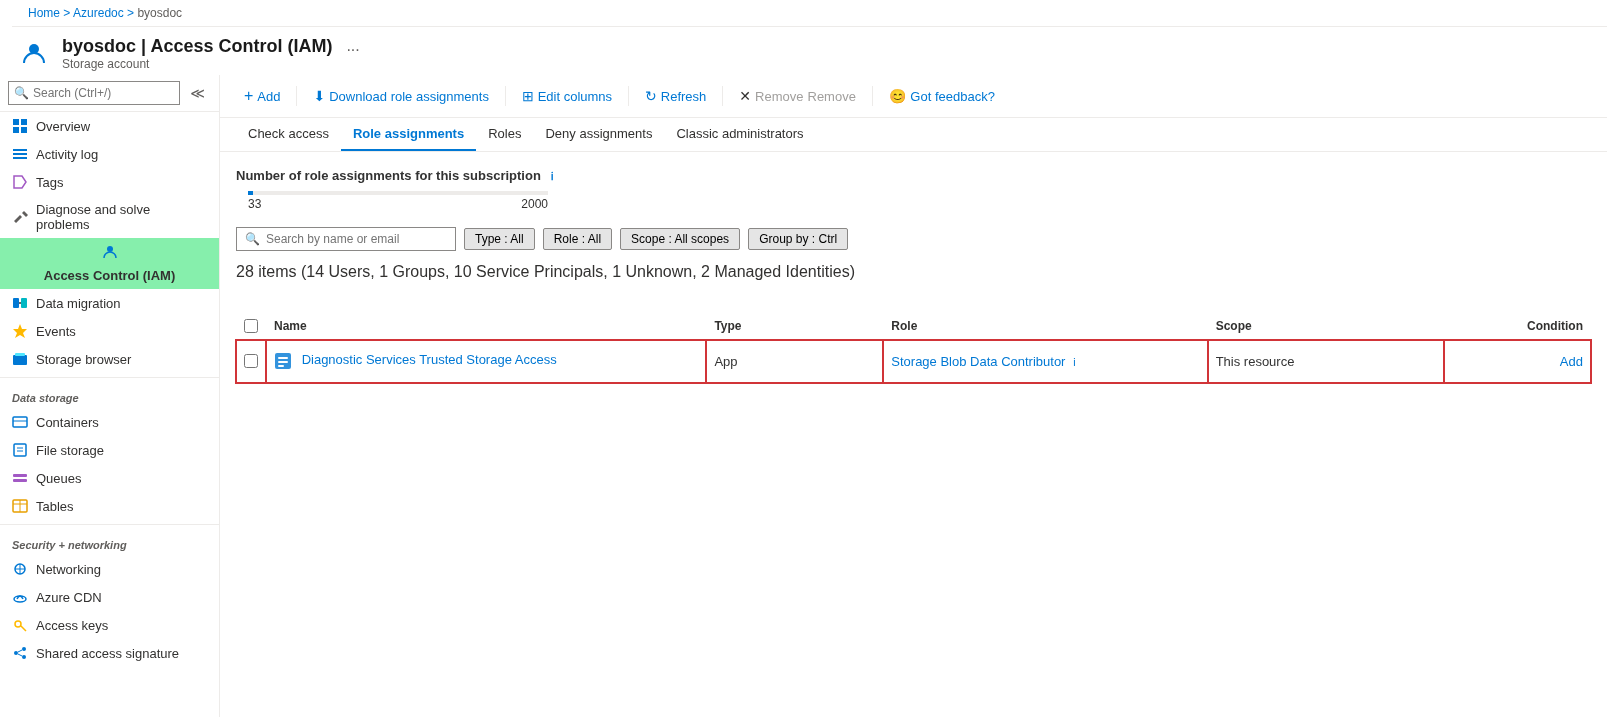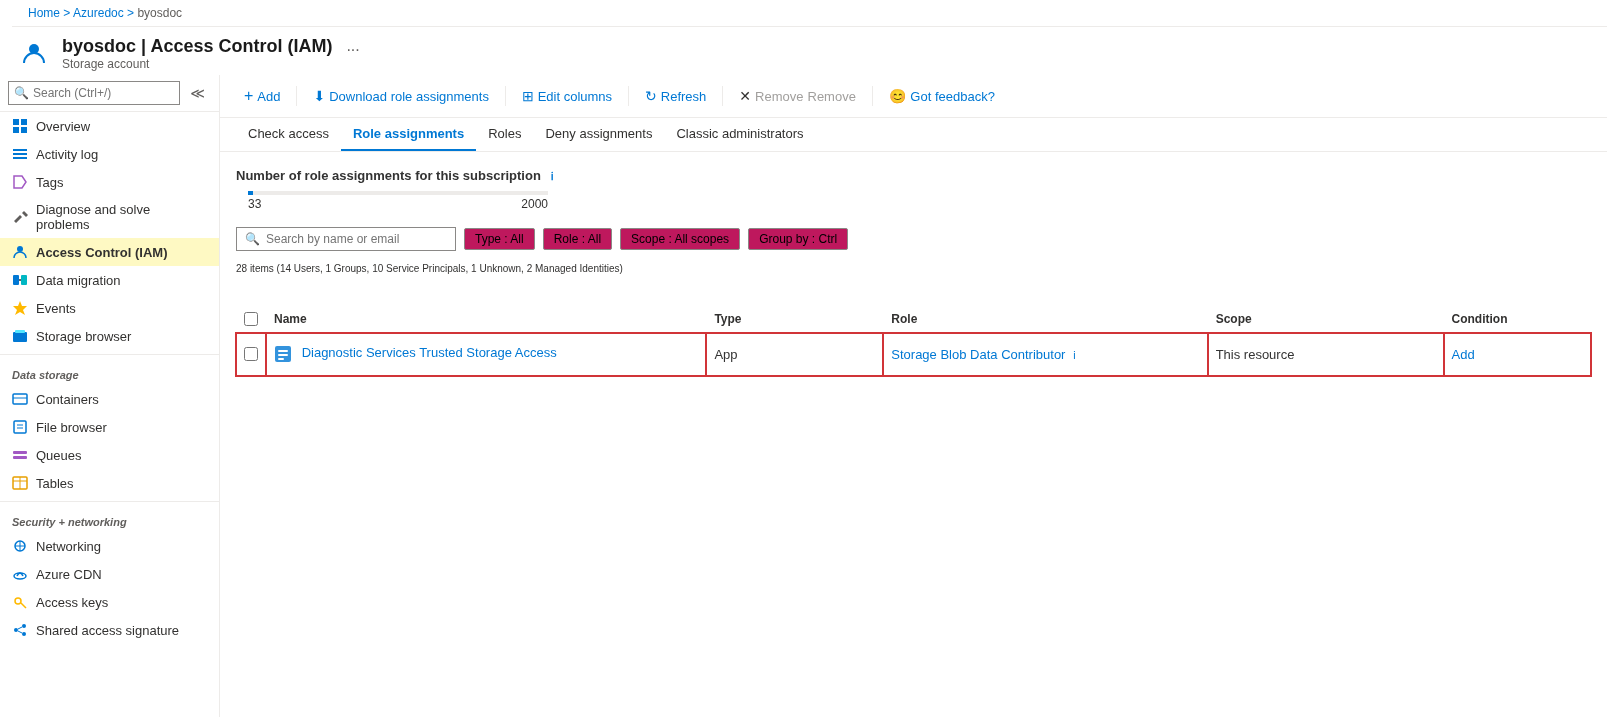--- a/index.html
+++ b/index.html
@@ -23,21 +23,21 @@
 
     
     .sidebar { width: 220px; background: #fff; border-right: 1px solid #edebe9; display: flex; flex-direction: column; overflow-y: auto; flex-shrink: 0; }
     .search-box { padding: 8px 10px; border-bottom: 1px solid #edebe9; position: relative; display: flex; align-items: center; }
     .search-box input { width: 100%; border: 1px solid #8a8886; padding: 4px 8px 4px 24px; font-size: 12px; color: #3b82f6; outline: none; }
     .search-box .search-icon { position: absolute; left: 16px; color: #605e5c; font-size: 12px; }
     .collapse-btn { background: none; border: none; cursor: pointer; padding: 0 6px; color: #605e5c; font-size: 14px; margin-left: 4px; flex-shrink: 0; }
 
     .sidebar-nav { flex: 1; overflow-y: auto; padding-bottom: 16px; }
     .sidebar-item { display: flex; align-items: center; padding: 6px 12px; cursor: pointer; font-size: 13px; color: #323130; gap: 8px; }
-    .sidebar-item.active { background: #fef9c3; font-weight: 600; }
+    .sidebar-item.active { background: #86efac; font-weight: 600; flex-direction: column; }
     .sidebar-item .icon { width: 16px; height: 16px; flex-shrink: 0; display: flex; align-items: center; justify-content: center; }
     .sidebar-section-label { padding: 10px 12px 4px 12px; font-size: 11px; font-weight: 600; color: #605e5c; text-transform: none; font-style: italic; }
     .sidebar-divider { height: 1px; background: #edebe9; margin: 4px 0; }
 
     
     .content { flex: 1; overflow-y: auto; display: flex; flex-direction: column; }
 
     
     .toolbar { display: flex; align-items: center; padding: 8px 16px; gap: 4px; border-bottom: 1px solid #edebe9; flex-wrap: wrap; }
     .toolbar-btn { display: flex; align-items: center; gap: 4px; background: none; border: none; cursor: pointer; color: #0078d4; font-size: 13px; padding: 4px 8px; white-space: nowrap; }
@@ -55,33 +55,33 @@
     .progress-bar-container { display: flex; flex-direction: column; gap: 2px; margin-left: 12px; }
     .progress-bar-track { width: 300px; height: 4px; background: #edebe9; position: relative; }
     .progress-bar-fill { height: 4px; background: #0078d4; width: calc(33/2000 * 300px); }
     .progress-labels { display: flex; justify-content: space-between; width: 300px; font-size: 12px; color: #323130; }
 
     
     .filters { display: flex; align-items: center; gap: 8px; margin-bottom: 12px; flex-wrap: wrap; }
     .filter-search { display: flex; align-items: center; border: 1px solid #8a8886; padding: 4px 8px; gap: 6px; width: 220px; }
     .filter-search input { border: none; outline: none; font-size: 12px; flex: 1; }
     .filter-search .search-icon { color: #605e5c; font-size: 12px; }
-    .filter-chip { border: 1px solid #8a8886; padding: 3px 10px; font-size: 12px; cursor: pointer; background: #be185d; white-space: nowrap; border-radius: 2px; }
-
-    
-    .table-info { font-size: 10px; color: #323130; margin-bottom: 16px; }
+    .filter-chip { border: 1px solid #8a8886; padding: 3px 10px; font-size: 12px; cursor: pointer; background: #e5e5e5; white-space: nowrap; border-radius: 2px; }
+
+    
+    .table-info { font-size: 16px; color: #323130; margin-bottom: 16px; }
     .data-table { width: 100%; border-collapse: collapse; margin-top: 32px; }
     .data-table th { text-align: left; padding: 6px 8px; font-size: 12px; font-weight: 600; color: #323130; border-bottom: 1px solid #edebe9; }
     .data-table td { padding: 12px 8px; font-size: 13px; border-bottom: 1px solid #f3f2f1; vertical-align: middle; }
     .data-table .col-checkbox { width: 30px; }
     .data-table .col-name { min-width: 280px; }
     .data-table .col-type { min-width: 120px; }
     .data-table .col-role { min-width: 220px; }
     .data-table .col-scope { min-width: 160px; }
-    .data-table .col-condition { min-width: 100px; }
+    .data-table .col-condition { min-width: 100px; text-align: right; }
     .table-row-highlight td { outline: 2px solid #d13438; outline-offset: -1px; }
     .link-blue { color: #0078d4; text-decoration: none; cursor: pointer; }
     .checkbox-cell { display: flex; align-items: center; }
     input[type="checkbox"] { width: 14px; height: 14px; cursor: pointer; }
     .info-icon { color: #0078d4; font-size: 11px; margin-left: 4px; cursor: pointer; }
     .th-checkbox { display: flex; align-items: center; }
   </style>
 </head>
 <body>
 
@@ -216,21 +216,21 @@
       </div>
 
       <div class="sidebar-item">
         <span class="icon">
           <svg width="16" height="16" viewBox="0 0 16 16">
               <rect x="2" y="2" width="12" height="12" rx="1" fill="none" stroke="#0078d4" stroke-width="1.5"></rect>
               <line x1="5" y1="6" x2="11" y2="6" stroke="#0078d4"></line>
               <line x1="5" y1="9" x2="11" y2="9" stroke="#0078d4"></line>
             </svg>
         </span>
-        <span>File browser</span>
+        <span>File storage</span>
       </div>
 
       <div class="sidebar-item">
         <span class="icon">
           <svg width="16" height="16" viewBox="0 0 16 16">
               <rect x="1" y="4" width="14" height="3" rx="1" fill="#a259c4"></rect>
               <rect x="1" y="9" width="14" height="3" rx="1" fill="#a259c4"></rect>
             </svg>
         </span>
         <span>Queues</span>

